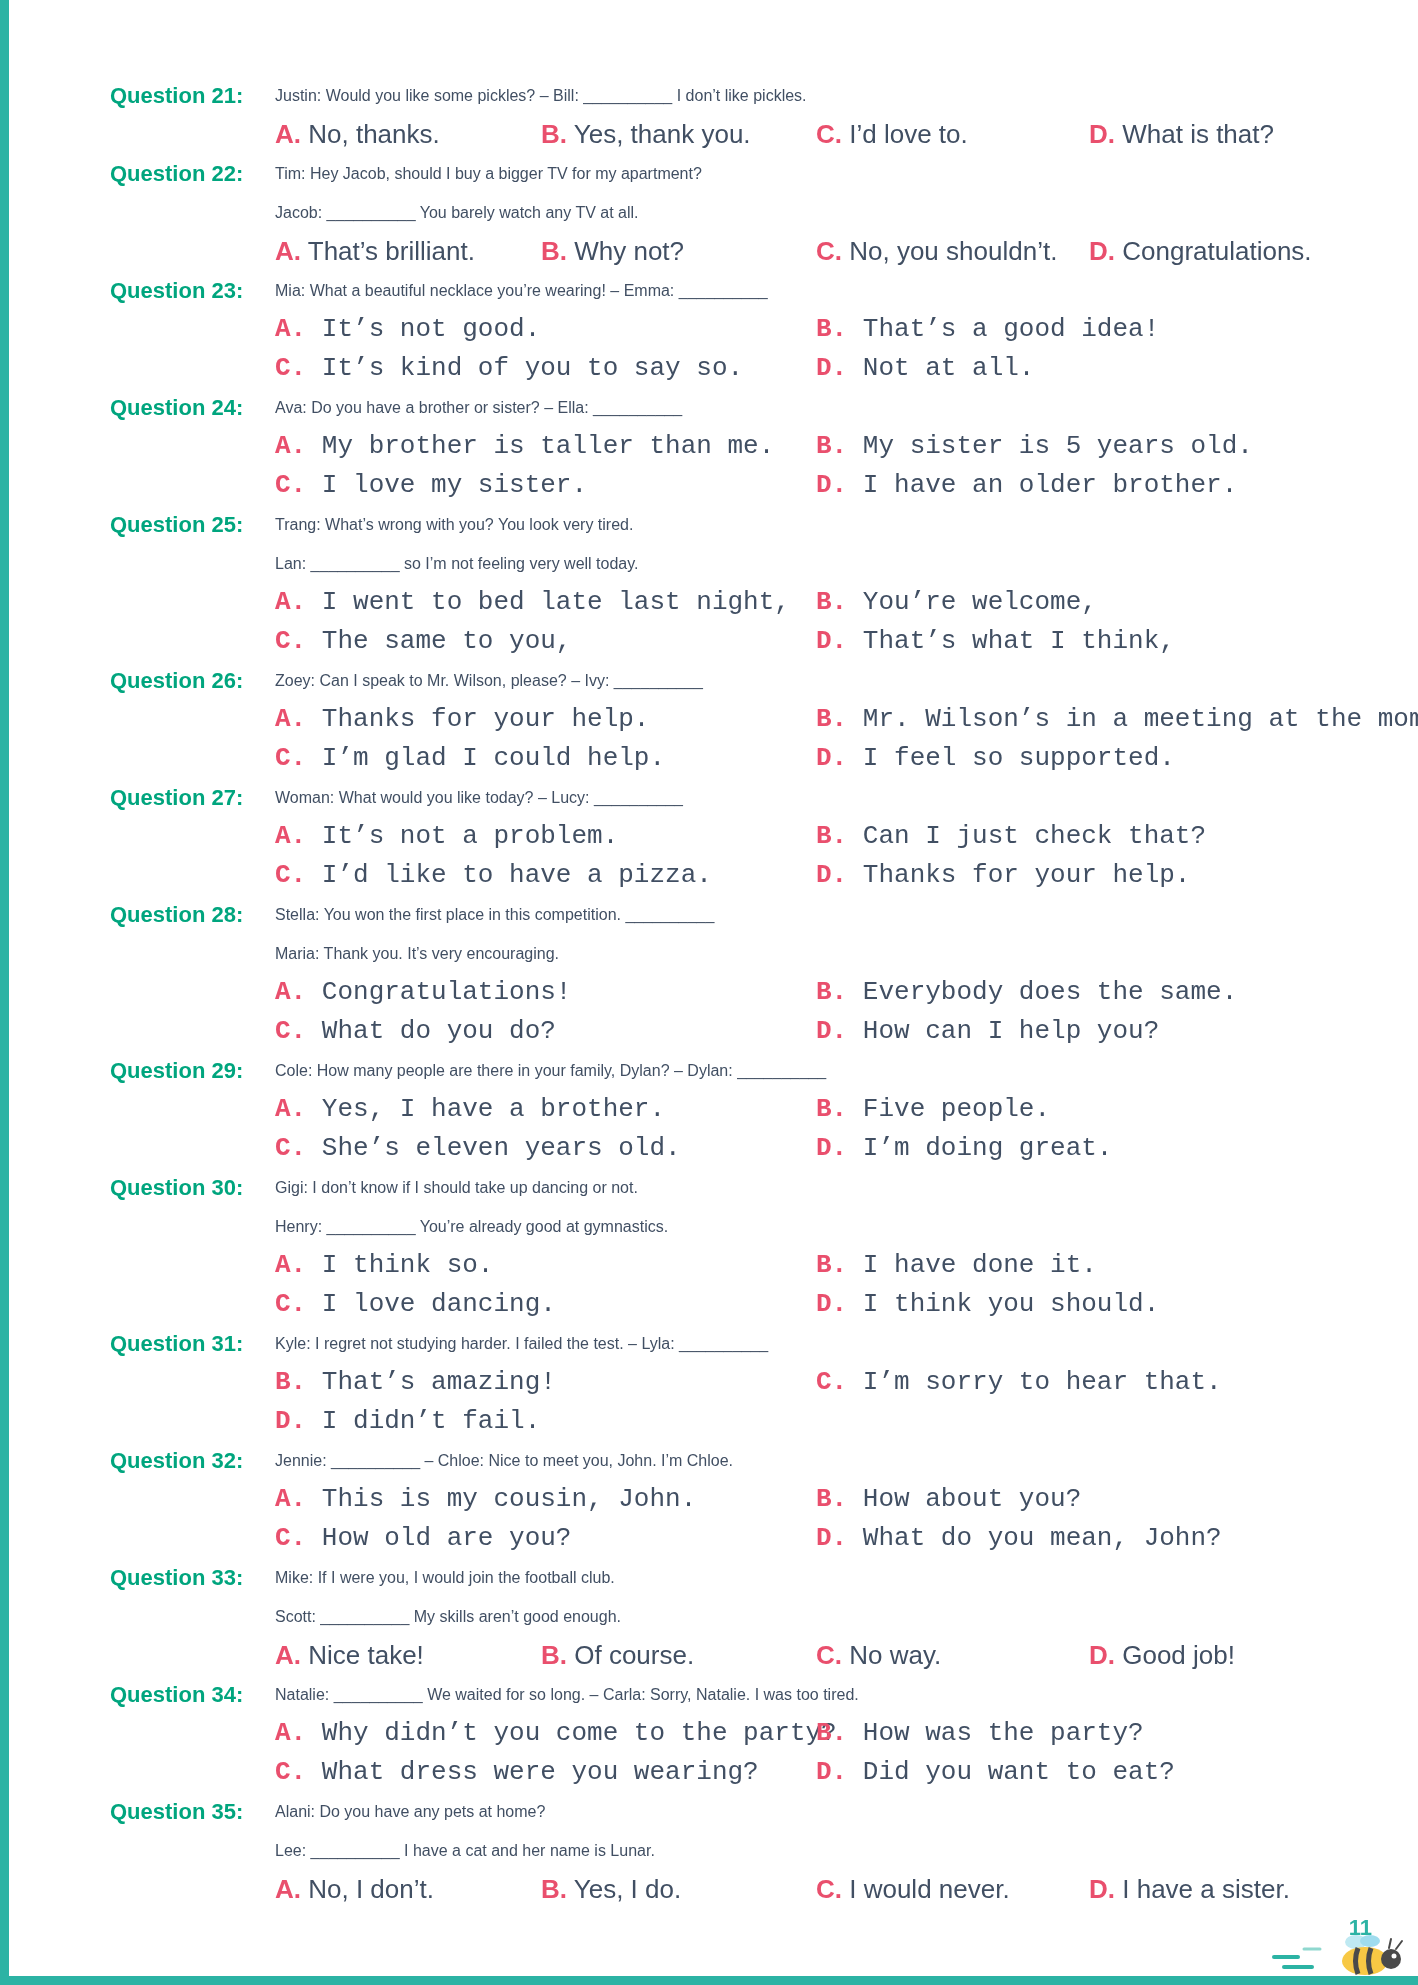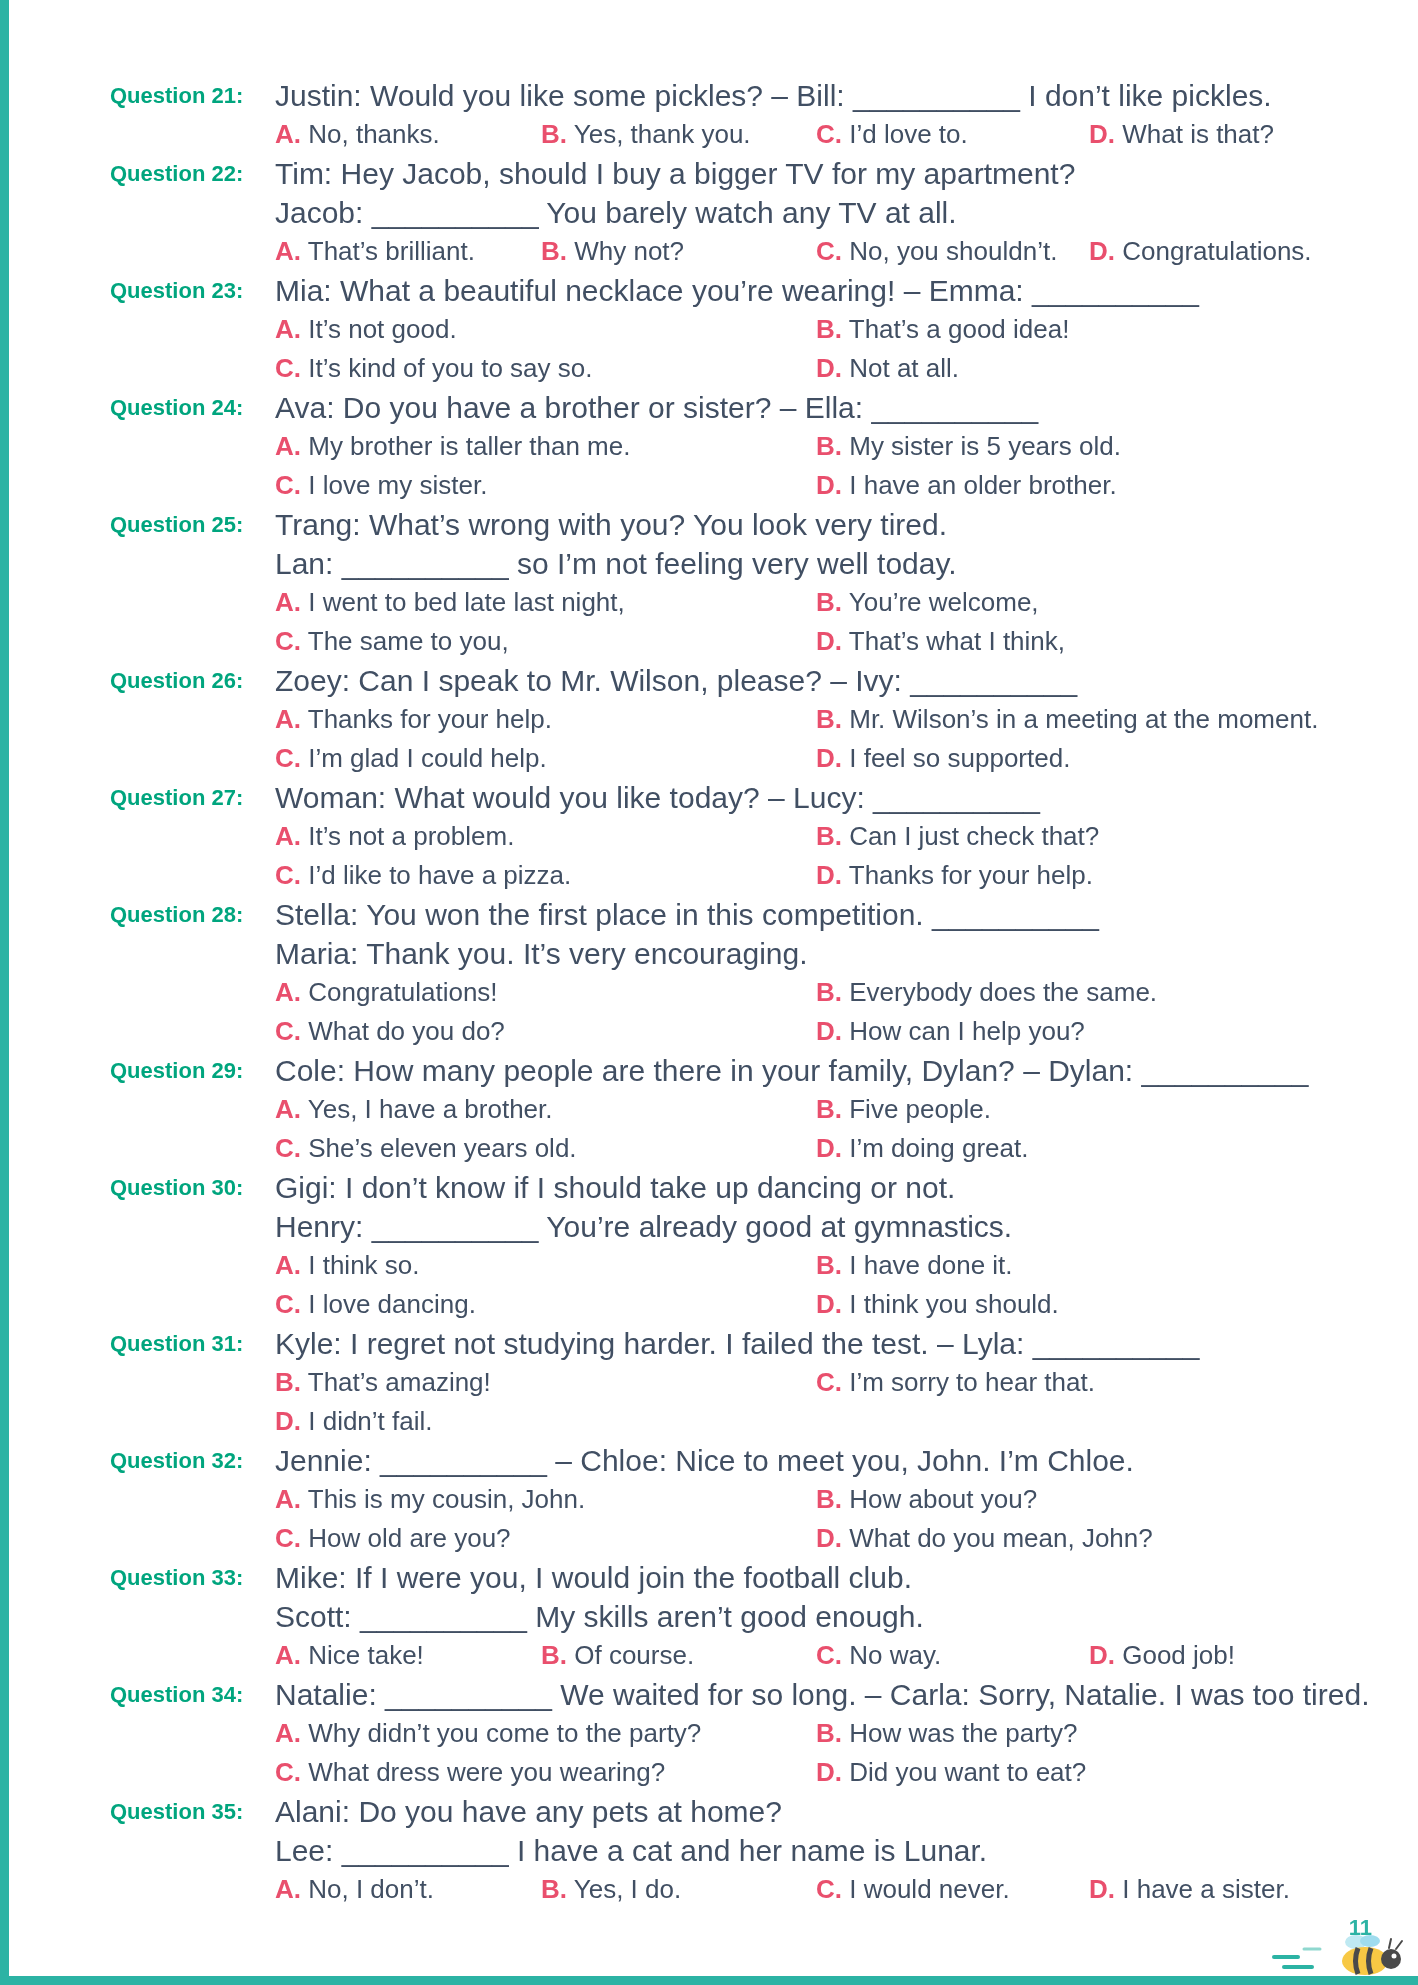--- a/index.html
+++ b/index.html
@@ -40,27 +40,27 @@
   }
   .q-label {
     color: var(--qcolor);
     font-weight: bold;
     font-size: 22px;
     line-height: 39px;
     white-space: nowrap;
   }
   .q-body { min-width: 0; }
   .q-line {
-    font-size: 30px;
+    font-size: 16px;
     line-height: 39px;
     white-space: nowrap;
   }
   .options { display: grid; }
   .options.four { grid-template-columns: 266px 275px 273px 1fr; }
-  .options.two  { grid-template-columns: 541px 1fr; }
+  .options.two  { grid-template-columns: 541px 1fr; font-family: Liberation Mono, monospace; }
   .option {
     font-size: 26px;
     line-height: 39px;
     white-space: nowrap;
   }
   .letter {
     color: var(--ocolor);
     font-weight: bold;
   }
   .page-number {

